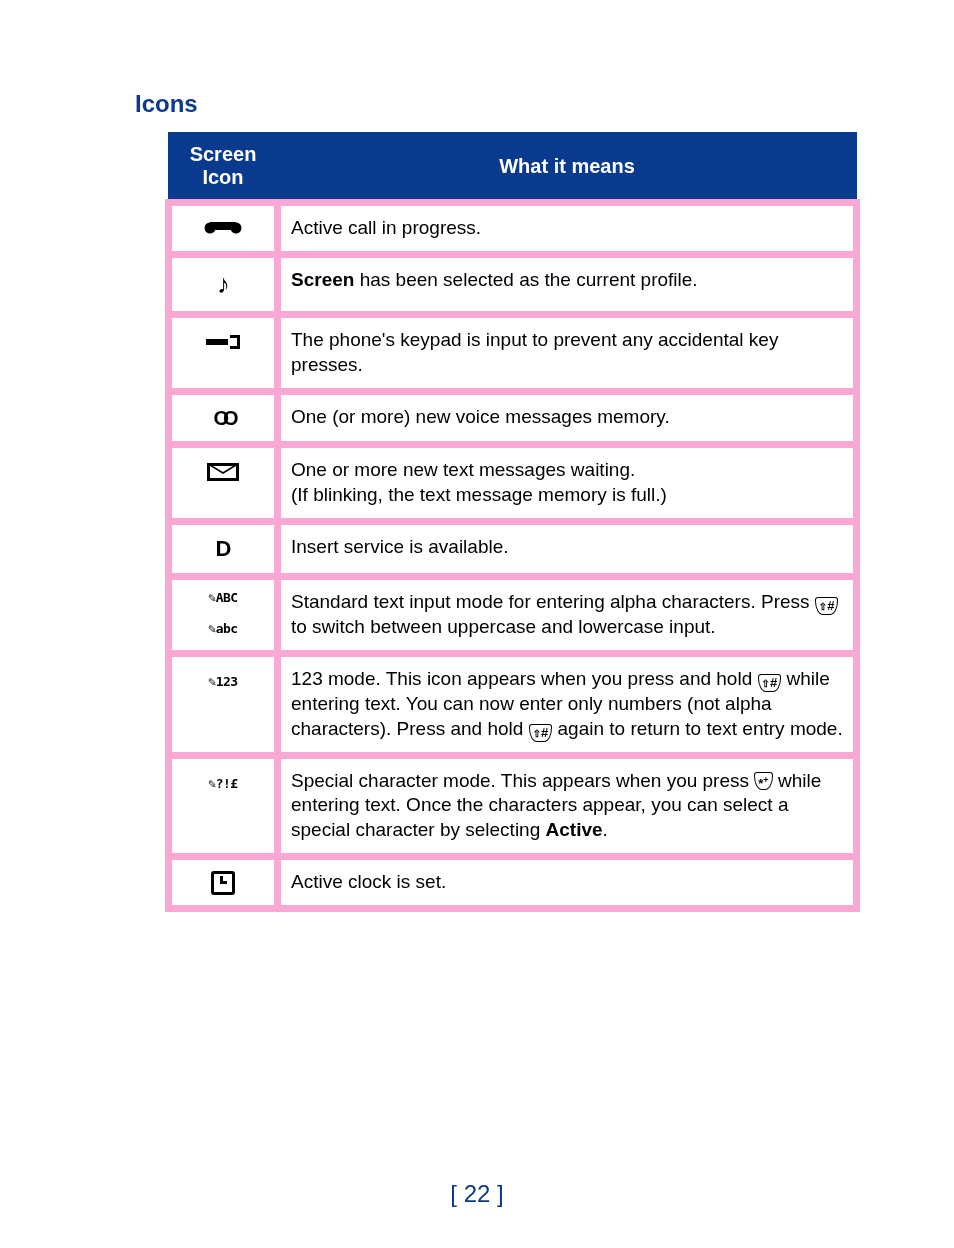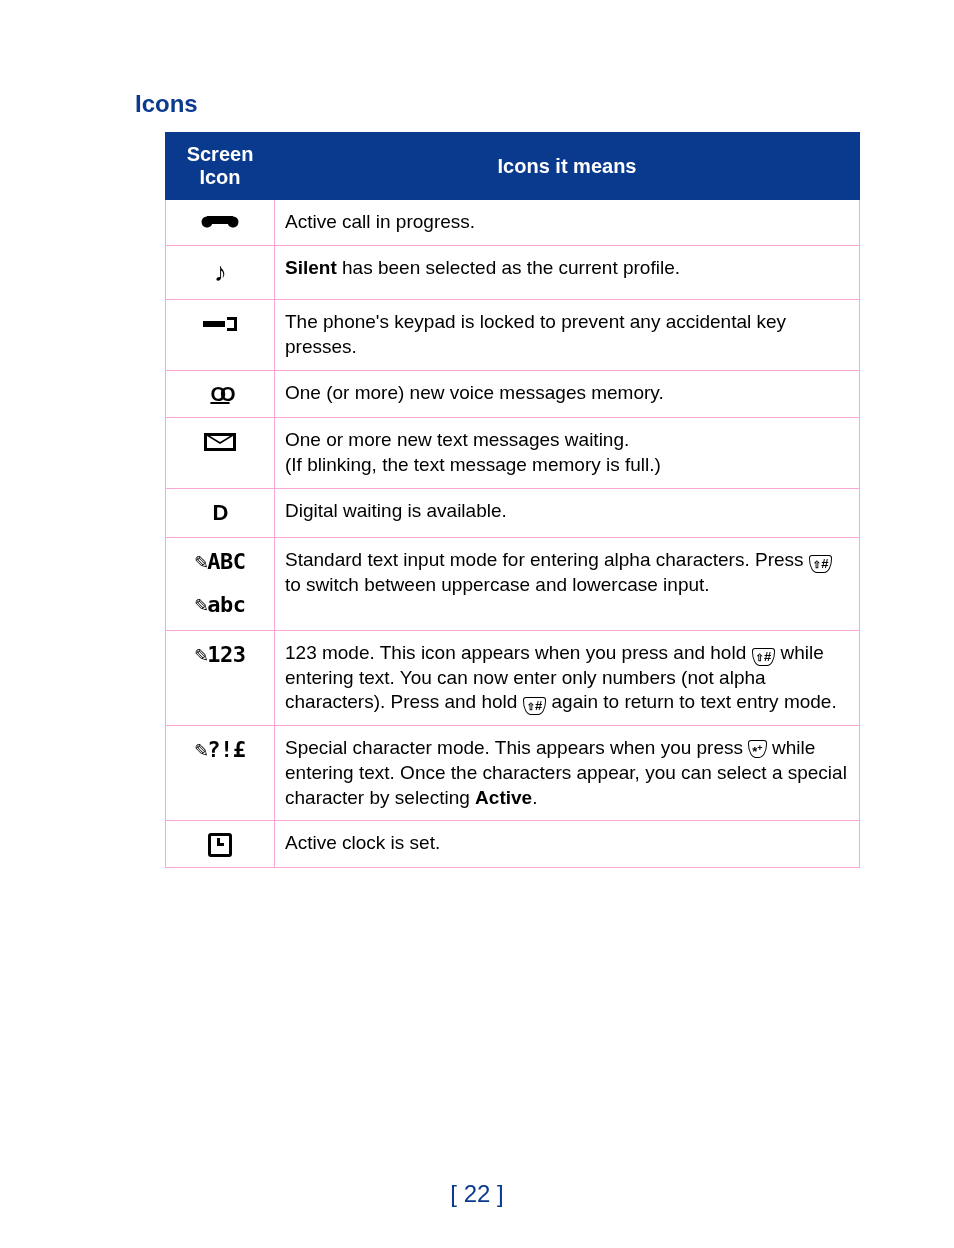--- a/index.html
+++ b/index.html
@@ -34,21 +34,21 @@
     color: #ffffff;
     font-weight: bold;
     font-size: 20px;
     padding: 10px 6px;
     border: 1px solid #0a3a8e;
     text-align: center;
     vertical-align: middle;
   }
   table.icons-table th.col-icon { width: 96px; }
   table.icons-table td {
-    border: 1px solid #f9a8d4;
+    border: 7px solid #f9a8d4;
     padding: 10px 10px;
     vertical-align: top;
     line-height: 1.3;
     font-size: 19px;
   }
   td.icon-cell {
     text-align: center;
     vertical-align: middle;
     font-family: "Lucida Console", Monaco, monospace;
     font-weight: 900;
@@ -96,67 +96,67 @@
   
   .ic { display:inline-block; vertical-align:middle; }
   .ic-call { width:38px; height:16px; background:
     radial-gradient(circle at 6px 6px, #000 5px, transparent 6px),
     radial-gradient(circle at 32px 6px, #000 5px, transparent 6px),
     linear-gradient(#000,#000) 6px 0/26px 8px no-repeat; border-radius:8px 8px 12px 12px/6px 6px 14px 14px;}
   .ic-silent { font-family: Arial; font-size:26px; font-weight:900; }
   .ic-lock { width:34px; height:14px; position:relative; }
   .ic-lock::before{content:"";position:absolute;left:0;top:4px;width:22px;height:6px;background:#000;}
   .ic-lock::after{content:"";position:absolute;right:0;top:0;width:10px;height:14px;border:3px solid #000;border-left:none;box-sizing:border-box;}
-  .ic-vm { font-family: Arial; font-size:20px; font-weight:900; letter-spacing:-6px;text-decoration:underline; }
+  .ic-vm { font-family: Arial; font-size:20px; font-weight:900; letter-spacing:-6px; }
   .ic-msg { width:32px; height:18px; border:3px solid #000; box-sizing:border-box; position:relative; display:inline-block;}
   .ic-msg::before{content:"";position:absolute;left:0;top:0;border-left:13px solid transparent;border-right:13px solid transparent;border-top:8px solid #000;}
   .ic-msg::after{content:"";position:absolute;left:3px;top:0;border-left:10px solid transparent;border-right:10px solid transparent;border-top:6px solid #fff;}
   .ic-D { font-family:"Arial Black",Arial; font-size:22px; font-weight:900;}
-  .ic-txt { font-family:"Lucida Console",monospace; font-size:22px; font-weight:900; letter-spacing:-0.5px;}
+  .ic-txt { font-family:"Lucida Console",monospace; font-size:13px; font-weight:900; letter-spacing:-0.5px;}
   .ic-alarm { width:18px;height:18px;border:3px solid #000;border-radius:3px;display:inline-block;position:relative;}
   .ic-alarm::before{content:"";position:absolute;left:6px;top:2px;width:3px;height:7px;background:#000;}
   .ic-alarm::after{content:"";position:absolute;left:6px;top:7px;width:7px;height:3px;background:#000;}
 </style>
 </head>
 <body>
 <div class="page">
 
   <h2 class="section-title">Icons</h2>
 
   <table class="icons-table">
     <thead>
       <tr>
         <th class="col-icon">Screen Icon</th>
-        <th>Icons it means</th>
+        <th>What it means</th>
       </tr>
     </thead>
     <tbody id="tbody">
         <tr>
           <td class="icon-cell"><span class="ic ic-call"></span></td>
           <td>Active call in progress.</td>
         </tr>
         <tr>
           <td class="icon-cell"><span class="ic ic-silent">♪</span></td>
-          <td><span class="b">Silent</span> has been selected as the current profile.</td>
+          <td><span class="b">Screen</span> has been selected as the current profile.</td>
         </tr>
         <tr>
           <td class="icon-cell"><span class="ic ic-lock"></span></td>
-          <td>The phone's keypad is locked to prevent any accidental key presses.</td>
+          <td>The phone's keypad is input to prevent any accidental key presses.</td>
         </tr>
         <tr>
           <td class="icon-cell"><span class="ic ic-vm">OO</span></td>
           <td>One (or more) new voice messages memory.</td>
         </tr>
         <tr>
           <td class="icon-cell"><span class="ic ic-msg"></span></td>
           <td>One or more new text messages waiting.<br>(If blinking, the text message memory is full.)</td>
         </tr>
         <tr>
           <td class="icon-cell"><span class="ic ic-D">D</span></td>
-          <td>Digital waiting is available.</td>
+          <td>Insert service is available.</td>
         </tr>
         <tr>
           <td class="icon-cell">
             <span class="stack ic-txt">✎ABC</span>
             <span class="stack" style="height:14px"></span>
             <span class="stack ic-txt">✎abc</span>
           </td>
           <td>Standard text input mode for entering alpha characters. Press <span class="key-hash">#</span> to switch between uppercase and lowercase input.</td>
         </tr>
         <tr>

